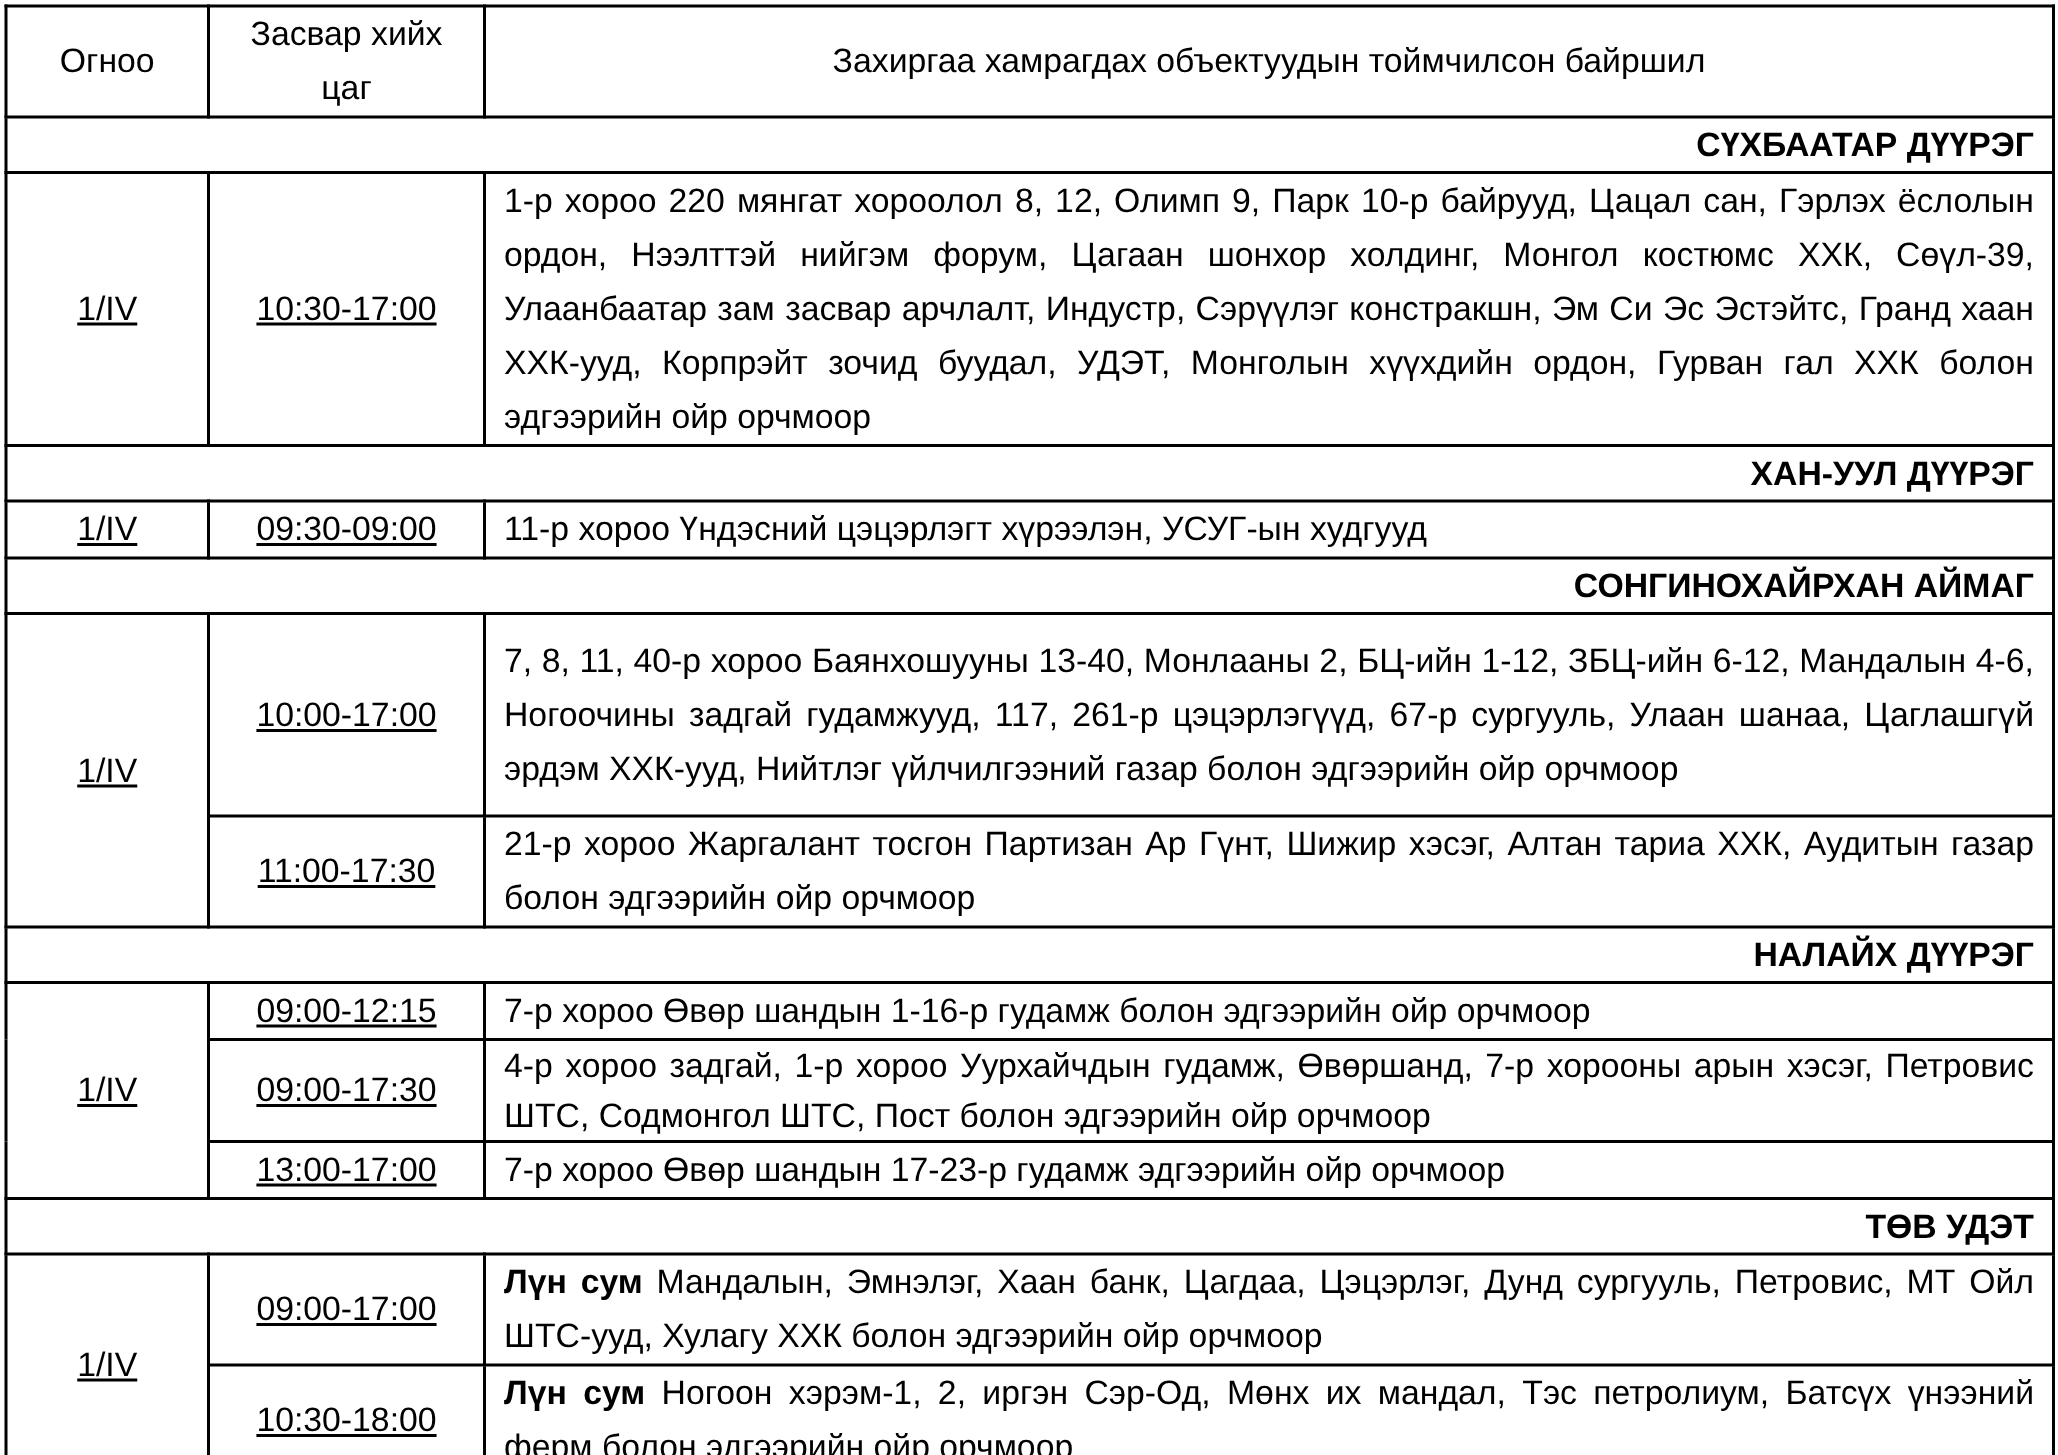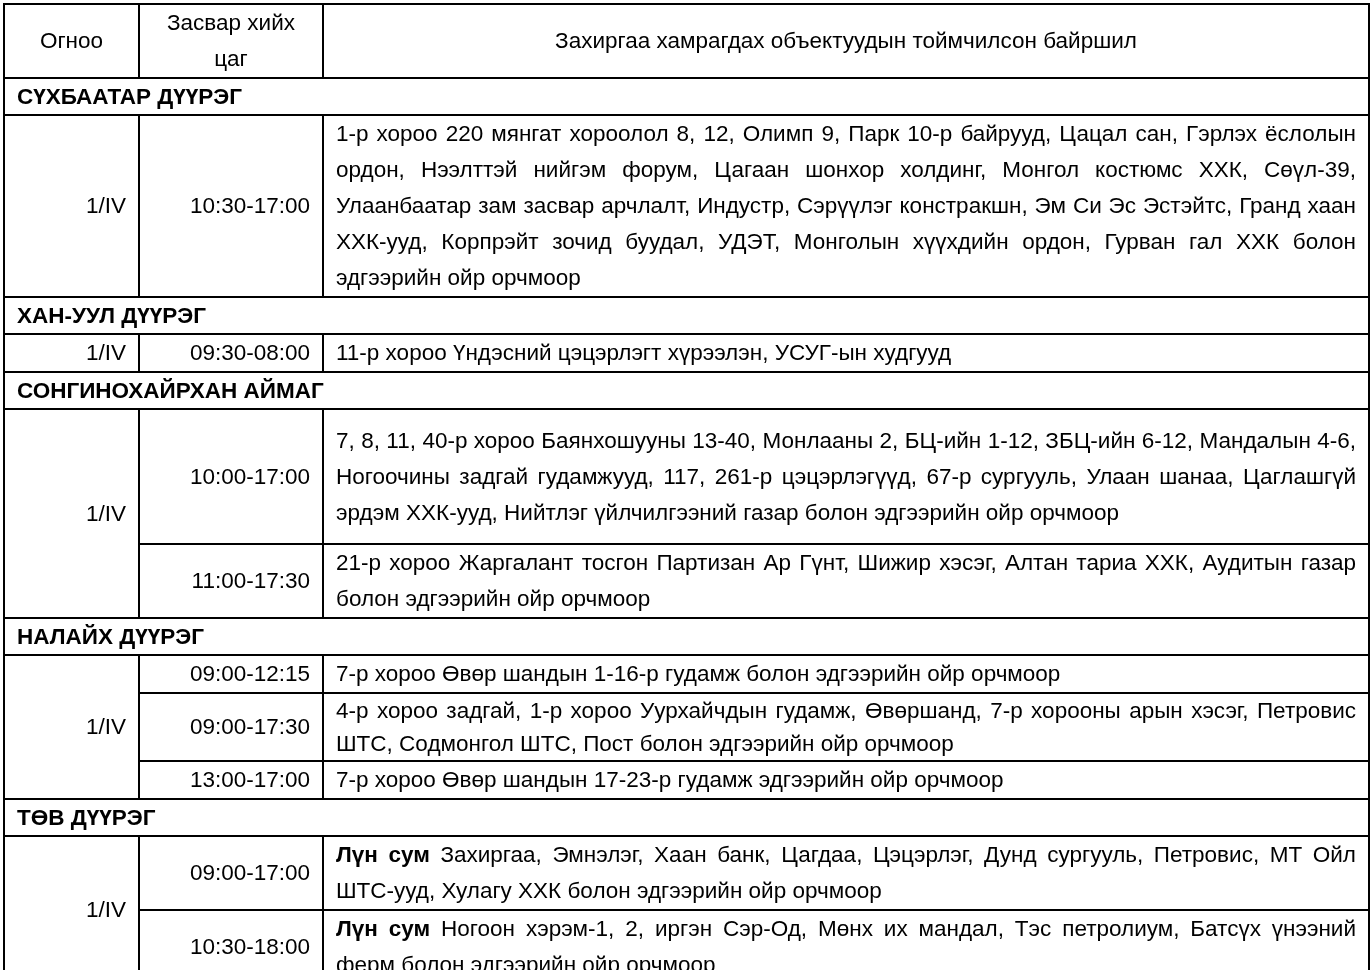--- a/index.html
+++ b/index.html
@@ -12,25 +12,25 @@
     font-family: "Liberation Sans", sans-serif;
     color: #000;
     font-size: 22.5px;
   }
   table.sched td {
     border: 2px solid #000;
     padding: 0 12px;
     vertical-align: middle;
     line-height: 36px;
   }
-  td.c-date, td.c-time { text-align: right; padding: 0 4px; }
+  td.c-date, td.c-time { text-align: center; padding: 0 4px; text-decoration: underline; }
   td.c-loc { text-align: justify; text-align-last: left; padding: 0 14px 0 14px; }
   td.hdr { text-align: center; line-height: 34px; }
   tr.region td {
-    text-align: left; font-weight: bold; height: 35px; line-height: 34px;
+    text-align: right; font-weight: bold; height: 35px; line-height: 34px;
   }
   .lead { font-weight: bold; margin-top: 36px; }
 </style>
 </head>
 <body>
 
 <table class="sched">
   <colgroup>
     <col style="width:135px">
     <col style="width:184px">
@@ -51,21 +51,21 @@
       <td class="c-date">1/IV</td>
       <td class="c-time">10:30-17:00</td>
       <td class="c-loc">1-р хороо 220 мянгат хороолол 8, 12, Олимп 9, Парк 10-р байрууд, Цацал сан, Гэрлэх ёслолын ордон, Нээлттэй нийгэм форум, Цагаан шонхор холдинг, Монгол костюмс ХХК, Сөүл-39, Улаанбаатар зам засвар арчлалт, Индустр, Сэрүүлэг констракшн, Эм Си Эс Эстэйтс, Гранд хаан ХХК-ууд, Корпрэйт зочид буудал, УДЭТ, Монголын хүүхдийн ордон, Гурван гал ХХК болон эдгээрийн ойр орчмоор</td>
     </tr>
 
     <tr class="region">
       <td colspan="3">ХАН-УУЛ ДҮҮРЭГ</td>
     </tr>
     <tr style="height:36px">
       <td class="c-date">1/IV</td>
-      <td class="c-time">09:30-08:00</td>
+      <td class="c-time">09:30-09:00</td>
       <td class="c-loc">11-р хороо Үндэсний цэцэрлэгт хүрээлэн, УСУГ-ын худгууд</td>
     </tr>
 
     <tr class="region">
       <td colspan="3">СОНГИНОХАЙРХАН АЙМАГ</td>
     </tr>
     <tr style="height:135px">
       <td class="c-date" rowspan="2">1/IV</td>
       <td class="c-time">10:00-17:00</td>
       <td class="c-loc">7, 8, 11, 40-р хороо Баянхошууны 13-40, Монлааны 2, БЦ-ийн 1-12, ЗБЦ-ийн 6-12, Мандалын 4-6, Ногоочины задгай гудамжууд, 117, 261-р цэцэрлэгүүд, 67-р сургууль, Улаан шанаа, Цаглашгүй эрдэм ХХК-ууд, Нийтлэг үйлчилгээний газар болон эдгээрийн ойр орчмоор</td>
@@ -86,28 +86,28 @@
     <tr style="height:66px">
       <td class="c-time">09:00-17:30</td>
       <td class="c-loc" style="line-height:33px">4-р хороо задгай, 1-р хороо Уурхайчдын гудамж, Өвөршанд, 7-р хорооны арын хэсэг, Петровис ШТС, Содмонгол ШТС, Пост болон эдгээрийн ойр орчмоор</td>
     </tr>
     <tr style="height:36px">
       <td class="c-time">13:00-17:00</td>
       <td class="c-loc">7-р хороо Өвөр шандын 17-23-р гудамж эдгээрийн ойр орчмоор</td>
     </tr>
 
     <tr class="region">
-      <td colspan="3">ТӨВ ДҮҮРЭГ</td>
+      <td colspan="3">ТӨВ УДЭТ</td>
     </tr>
     <tr style="height:73px">
       <td class="c-date" rowspan="2">1/IV</td>
       <td class="c-time">09:00-17:00</td>
       <td class="c-loc">
         <span class="lead">Лүн сум</span>
-        <span>Захиргаа, Эмнэлэг, Хаан банк, Цагдаа, Цэцэрлэг, Дунд сургууль, Петровис, МТ Ойл ШТС-ууд, Хулагу ХХК болон эдгээрийн ойр орчмоор</span>
+        <span>Мандалын, Эмнэлэг, Хаан банк, Цагдаа, Цэцэрлэг, Дунд сургууль, Петровис, МТ Ойл ШТС-ууд, Хулагу ХХК болон эдгээрийн ойр орчмоор</span>
       </td>
     </tr>
     <tr style="height:73px">
       <td class="c-time">10:30-18:00</td>
       <td class="c-loc">
         <span class="lead">Лүн сум</span>
         <span>Ногоон хэрэм-1, 2, иргэн Сэр-Од, Мөнх их мандал, Тэс петролиум, Батсүх үнээний ферм болон эдгээрийн ойр орчмоор</span>
       </td>
     </tr>
   </tbody>

